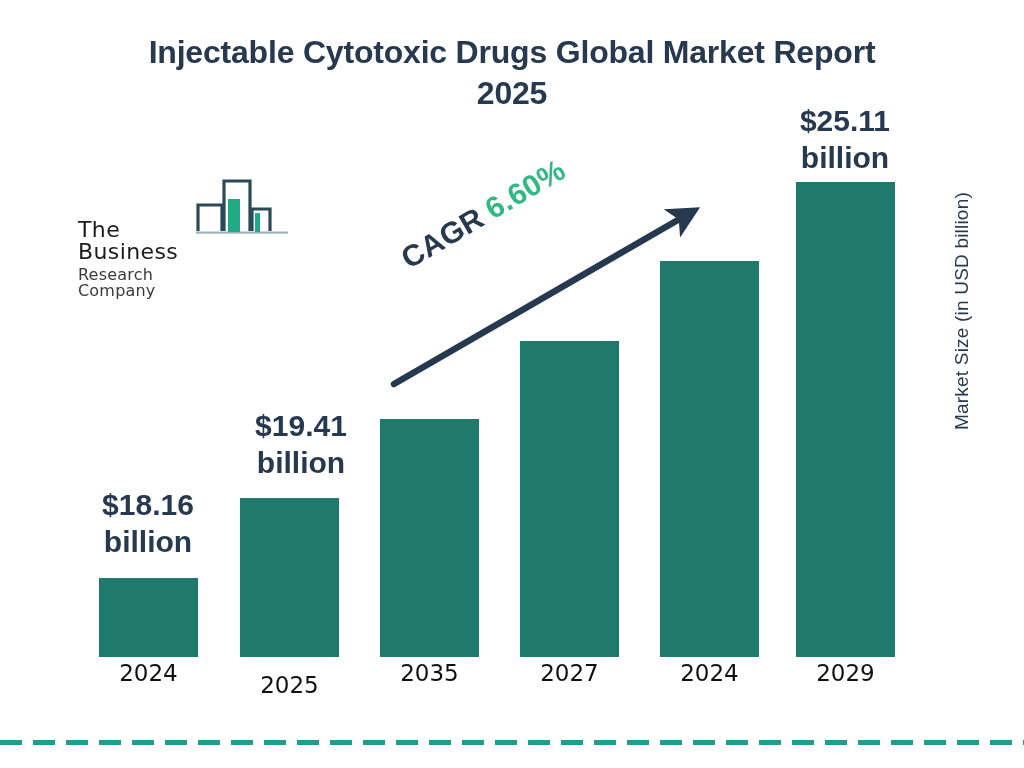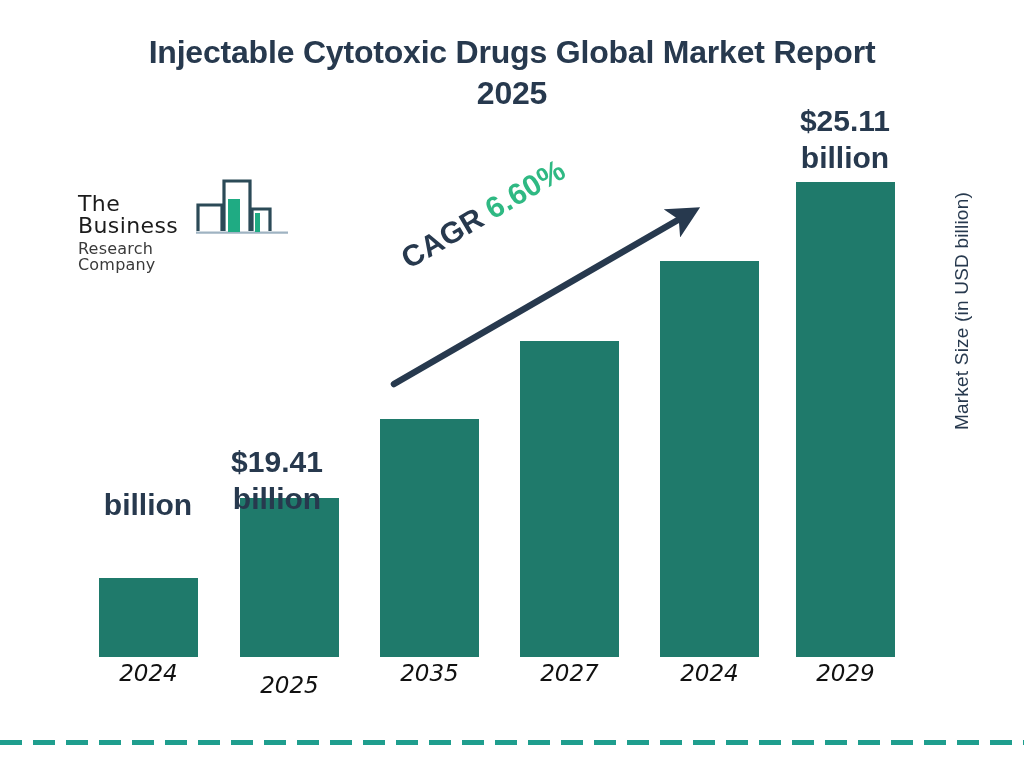--- a/index.html
+++ b/index.html
@@ -21,21 +21,21 @@
     font-size:32px;
     font-weight:700;
     line-height:1.28;
     color:#27394e;
     letter-spacing:-0.2px;
   }
 
   
   .logo{position:absolute;left:78px;top:175px;width:205px;height:78px;}
   .logo-text{position:absolute;left:0;top:18px;width:130px;color:#231f20;}
-  .logo-line1{font-family:"DejaVu Sans", sans-serif;font-size:22px;letter-spacing:.4px;line-height:1;color:#1b1b1b;}
+  .logo-line1{font-family:"DejaVu Sans", sans-serif;font-size:22px;letter-spacing:.4px;line-height:1;color:#1b1b1b;margin-top:26px;}
   .logo-line2{font-family:"DejaVu Sans", sans-serif;font-size:16px;letter-spacing:.2px;line-height:1;margin-top:4px;color:#3a3a3a;}
   .logo-mark{position:absolute;left:118px;top:0;width:92px;height:72px;}
 
   
   .plot{position:absolute;left:0;top:0;width:1024px;height:768px;}
   .bar{
     position:absolute;
     background:#1f7a6b;
     bottom:111px; 
   }
@@ -47,21 +47,20 @@
     line-height:1.22;
     color:#27394e;
   }
   .tick-label{
     position:absolute;
     text-align:center;
     font-family:"DejaVu Sans", sans-serif;
     font-size:23px;
     color:#111111;
     top:660px;
-    font-style:italic;
   }
 
   
   .y-axis-title{
     position:absolute;
     right:-118px;
     top:300px;
     width:360px;
     transform:rotate(-90deg);
     transform-origin:center center;
@@ -121,23 +120,24 @@
   <div class="plot">
 
     <div class="bar" style="left:99px;width:99px;height:79px;"></div>
     <div class="bar" style="left:240px;width:99px;height:159px;"></div>
     <div class="bar" style="left:380px;width:99px;height:238px;"></div>
     <div class="bar" style="left:520px;width:99px;height:316px;"></div>
     <div class="bar" style="left:660px;width:99px;height:396px;"></div>
     <div class="bar" style="left:796px;width:99px;height:475px;"></div>
 
     <div class="bar-label" style="left:79px;top:487px;width:138px;">
+      <div>$18.16</div>
       <div>billion</div>
     </div>
-    <div class="bar-label" style="left:208px;top:408px;width:138px;margin-top:36px;">
+    <div class="bar-label" style="left:232px;top:408px;width:138px;">
       <div>$19.41</div>
       <div>billion</div>
     </div>
     <div class="bar-label" style="left:776px;top:103px;width:138px;">
       <div>$25.11</div>
       <div>billion</div>
     </div>
 
     <div class="tick-label" style="left:99px;width:99px;">2024</div>
     <div class="tick-label" style="left:240px;width:99px;margin-top:12px;">2025</div>

